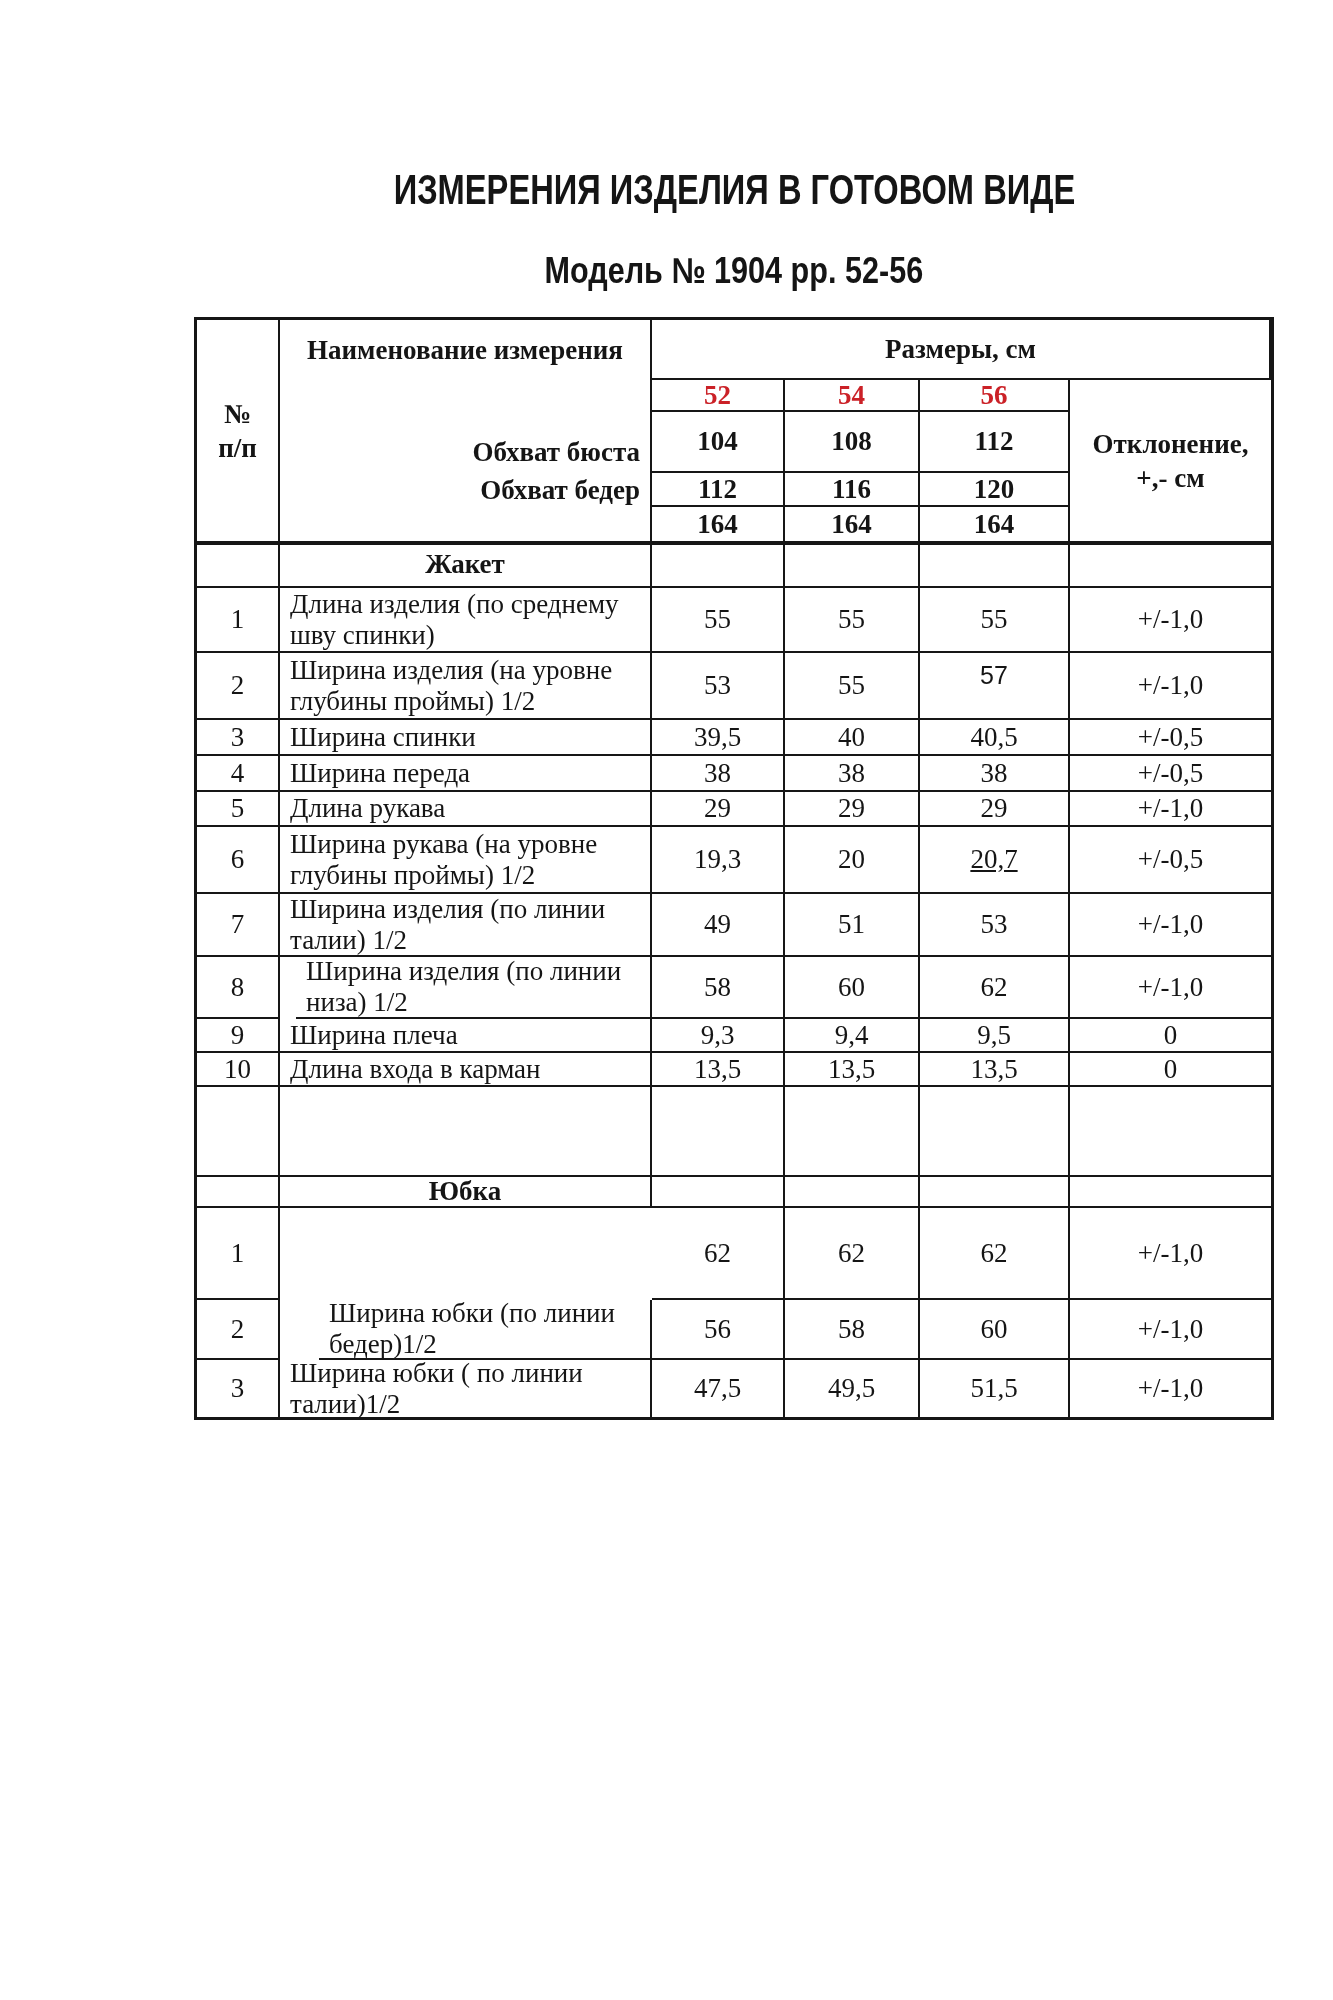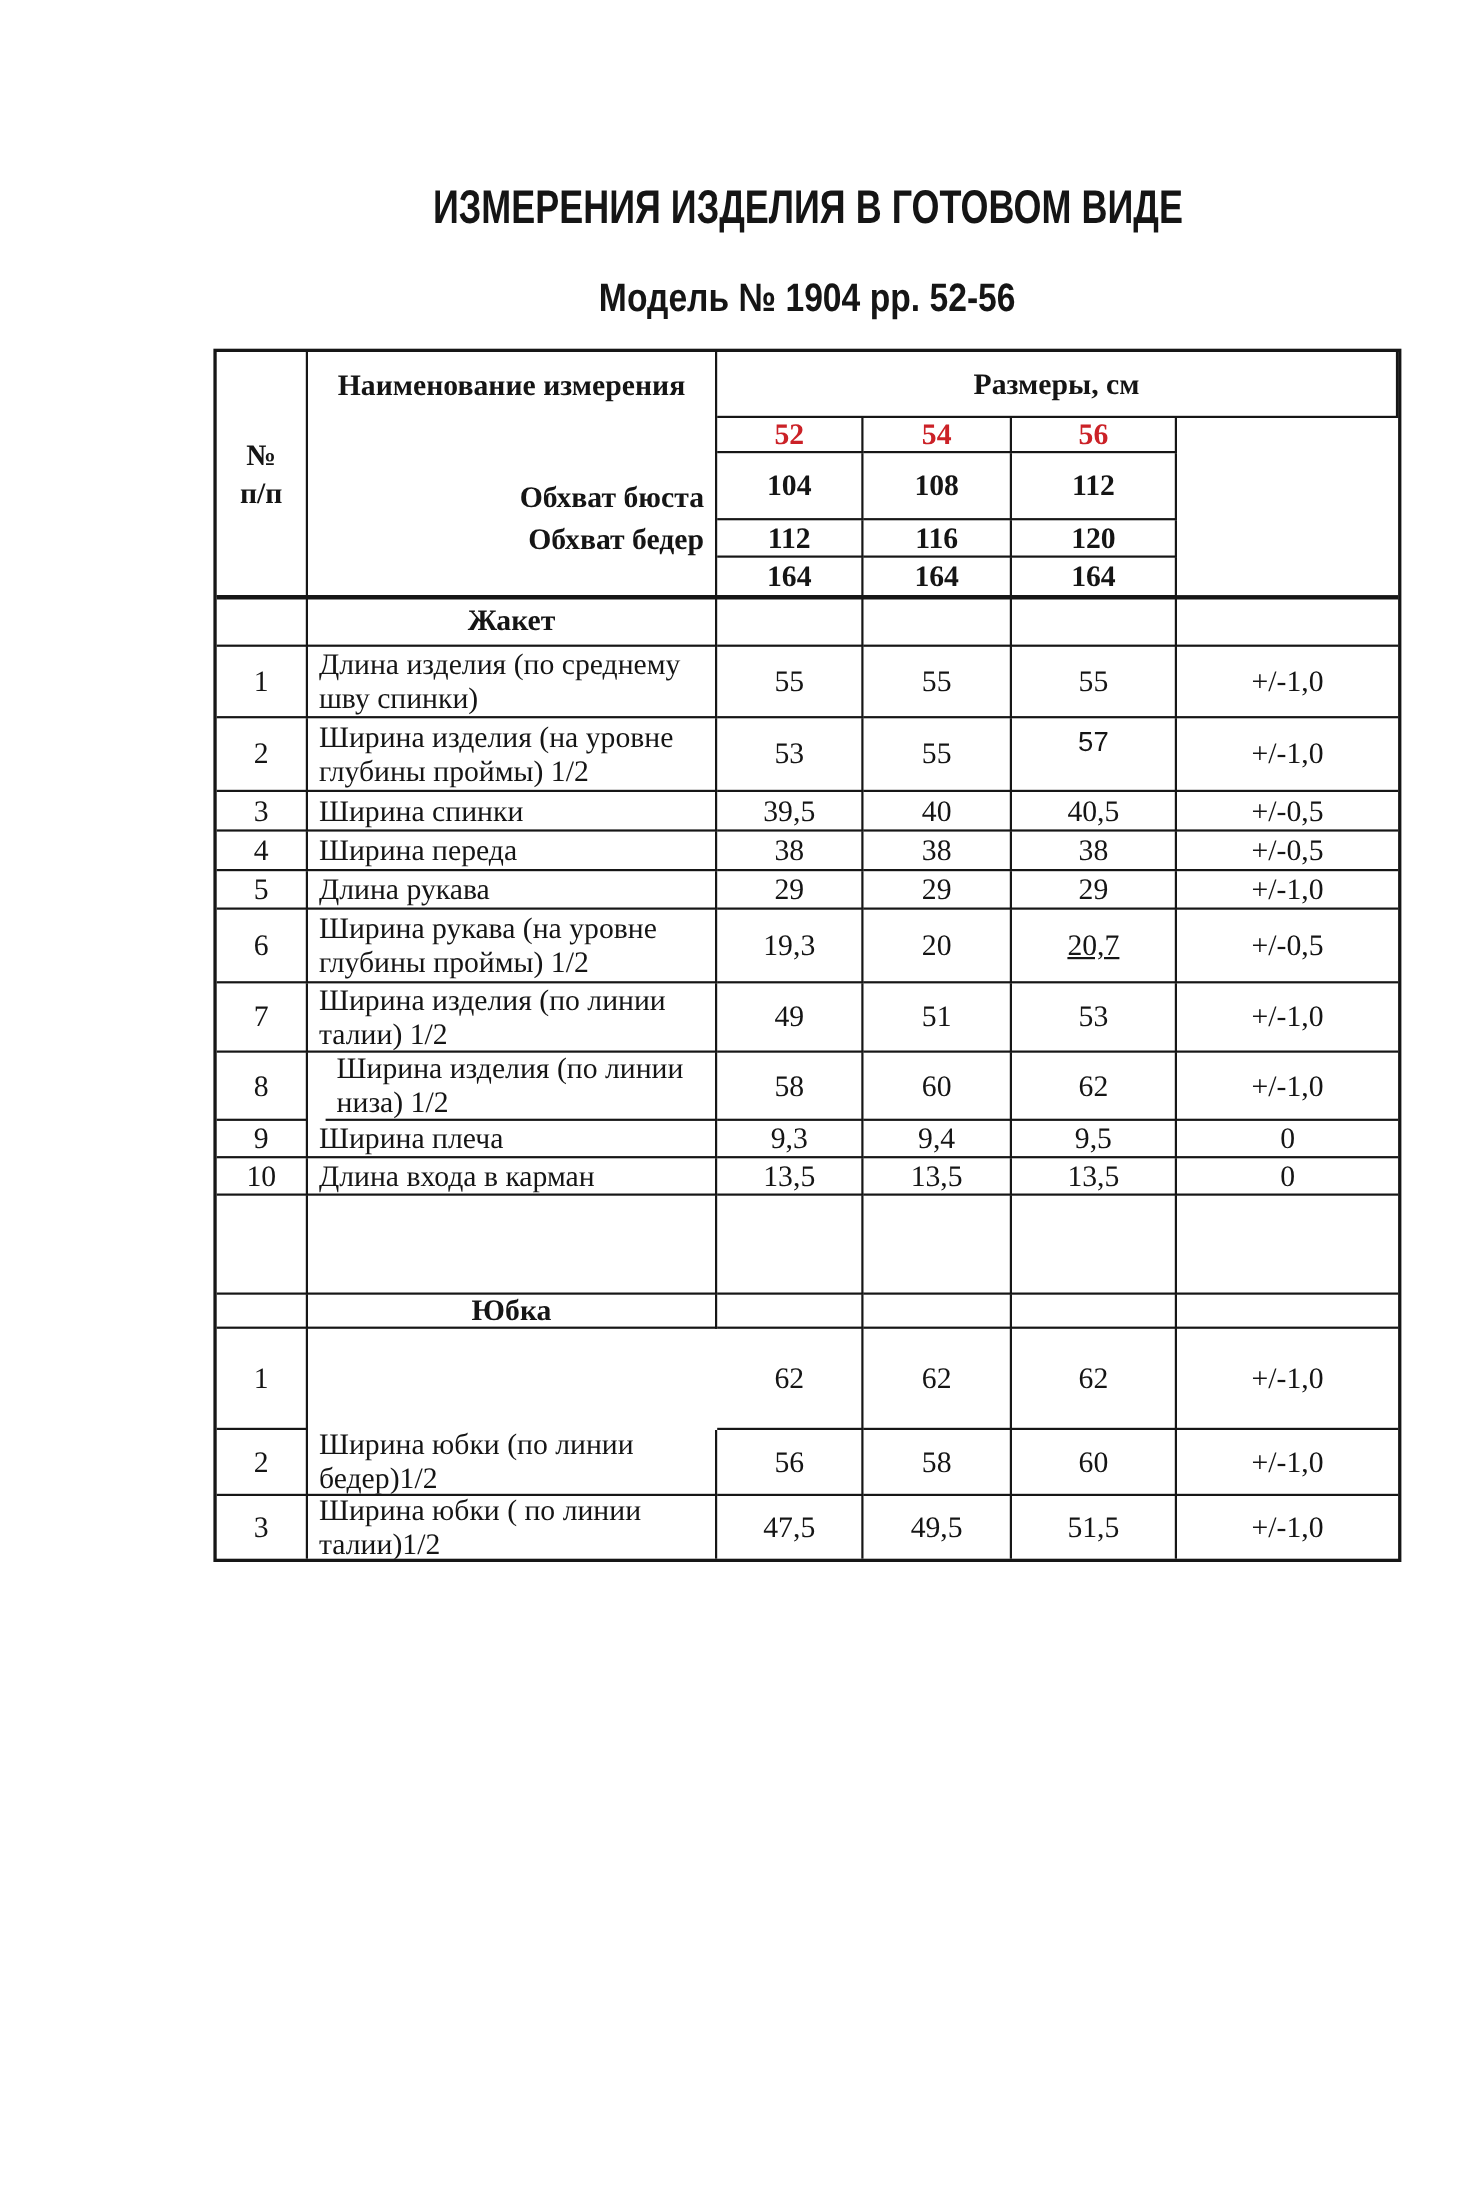--- a/index.html
+++ b/index.html
@@ -76,20 +76,24 @@
     <div class="cell c-name-head">
       <div class="nh-row nh-title" style="height:60px;">Наименование измерения</div>
       <div class="nh-row" style="height:32px;"></div>
 
     <div class="nh-row nh-base bottom" style="height: 61px;">Обхват бюста</div>
         <div class="nh-row nh-base" style="height: 34px;">Обхват бедер</div>
       </div>
 
     <div class="cell c-sizes-head">Размеры, см</div>
 
+    <div class="cell c-dev-head last-col">
+      <div>Отклонение,</div>
+      <div>+,- см</div>
+    </div>
 
   <div class="cell bold" style="grid-area: 2 / 3; color: rgb(203, 33, 39);">52</div>
       <div class="cell bold" style="grid-area: 2 / 4; color: rgb(203, 33, 39);">54</div>
       <div class="cell bold" style="grid-area: 2 / 5; color: rgb(203, 33, 39);">56</div>
       <div class="cell bold" style="grid-area: 3 / 3;">104</div>
       <div class="cell bold" style="grid-area: 3 / 4;">108</div>
       <div class="cell bold" style="grid-area: 3 / 5;">112</div>
       <div class="cell bold" style="grid-area: 4 / 3;">112</div>
       <div class="cell bold" style="grid-area: 4 / 4;">116</div>
       <div class="cell bold" style="grid-area: 4 / 5;">120</div>
@@ -173,21 +177,21 @@
       <div class="cell" style="grid-area: 18 / 3;"></div>
       <div class="cell" style="grid-area: 18 / 4;"></div>
       <div class="cell" style="grid-area: 18 / 5;"></div>
       <div class="cell last-col" style="grid-area: 18 / 6;"></div>
       <div class="cell" style="grid-area: 19 / 1;">1</div>
       <div class="cell" style="grid-area: 19 / 3;">62</div>
       <div class="cell" style="grid-area: 19 / 4;">62</div>
       <div class="cell" style="grid-area: 19 / 5;">62</div>
       <div class="cell last-col" style="grid-area: 19 / 6;">+/-1,0</div>
       <div class="cell" style="grid-area: 20 / 1;">2</div>
-      <div class="cell lbl" style="grid-area: 20 / 2;">Ширина юбки (по линии бедер)1/2</div>
+      <div class="cell lbl" style="grid-area: 20 / 2; margin-left: 39px;">Ширина юбки (по линии бедер)1/2</div>
       <div class="cell" style="grid-area: 20 / 3;">56</div>
       <div class="cell" style="grid-area: 20 / 4;">58</div>
       <div class="cell" style="grid-area: 20 / 5;">60</div>
       <div class="cell last-col" style="grid-area: 20 / 6;">+/-1,0</div>
       <div class="cell last-row" style="grid-area: 21 / 1;">3</div>
       <div class="cell lbl last-row" style="grid-area: 21 / 2;">Ширина юбки ( по линии талии)1/2</div>
       <div class="cell last-row" style="grid-area: 21 / 3;">47,5</div>
       <div class="cell last-row" style="grid-area: 21 / 4;">49,5</div>
       <div class="cell last-row" style="grid-area: 21 / 5;">51,5</div>
       <div class="cell last-col last-row" style="grid-area: 21 / 6;">+/-1,0</div>

